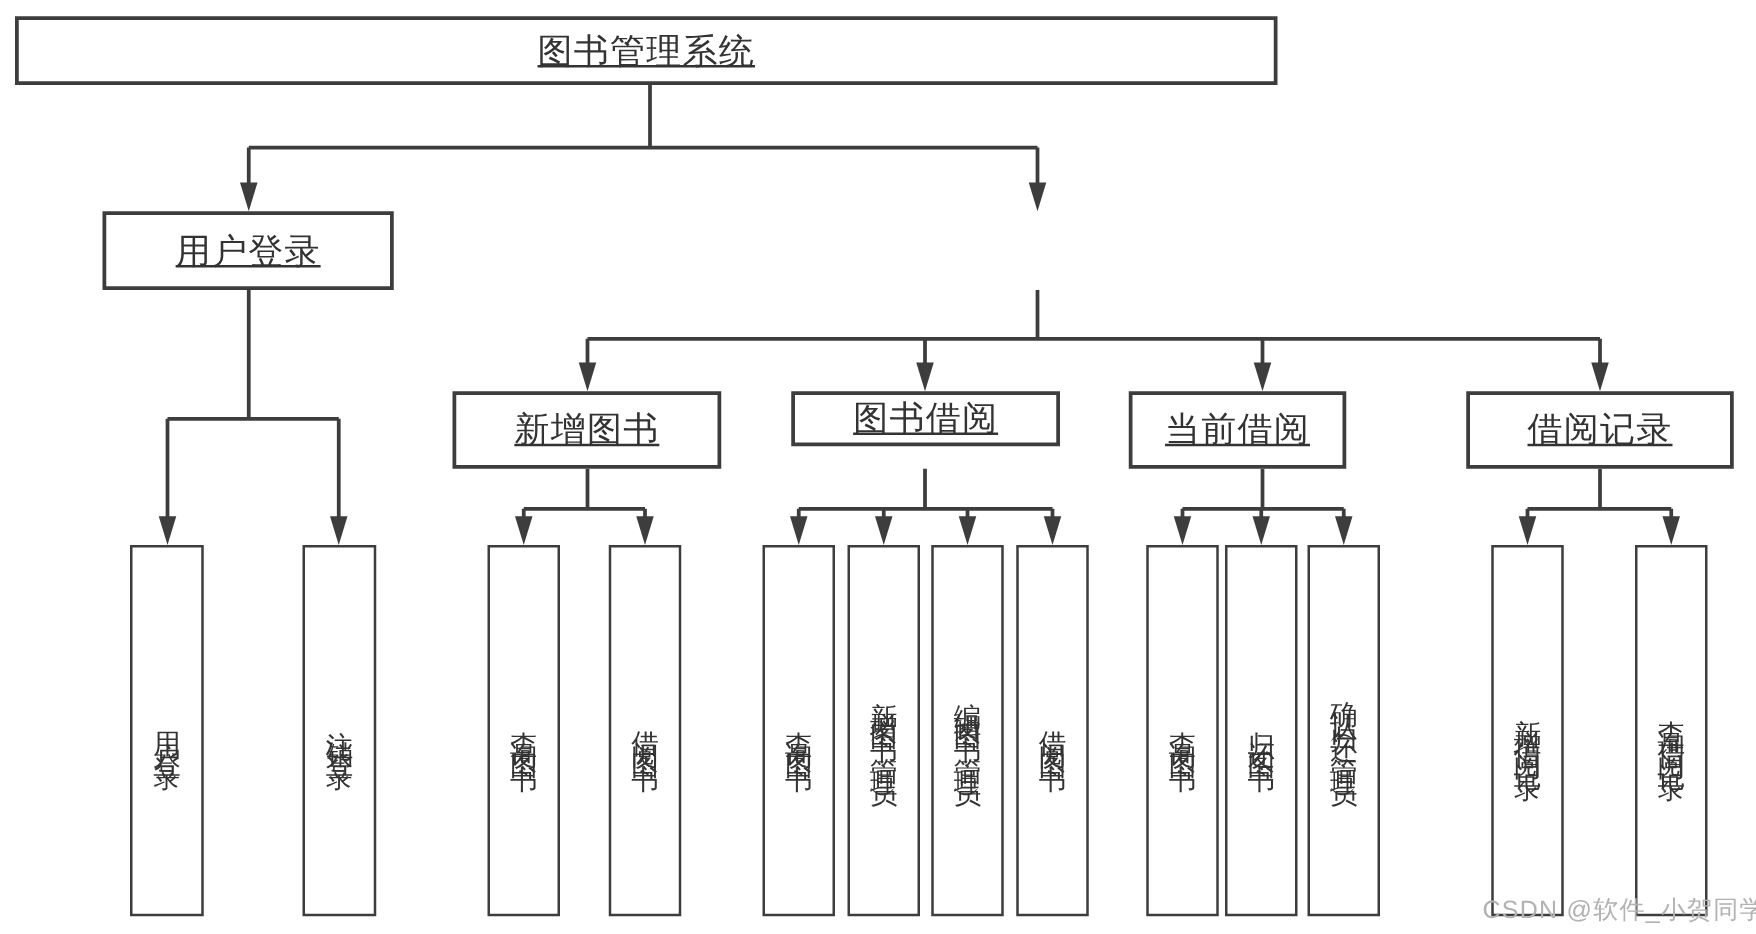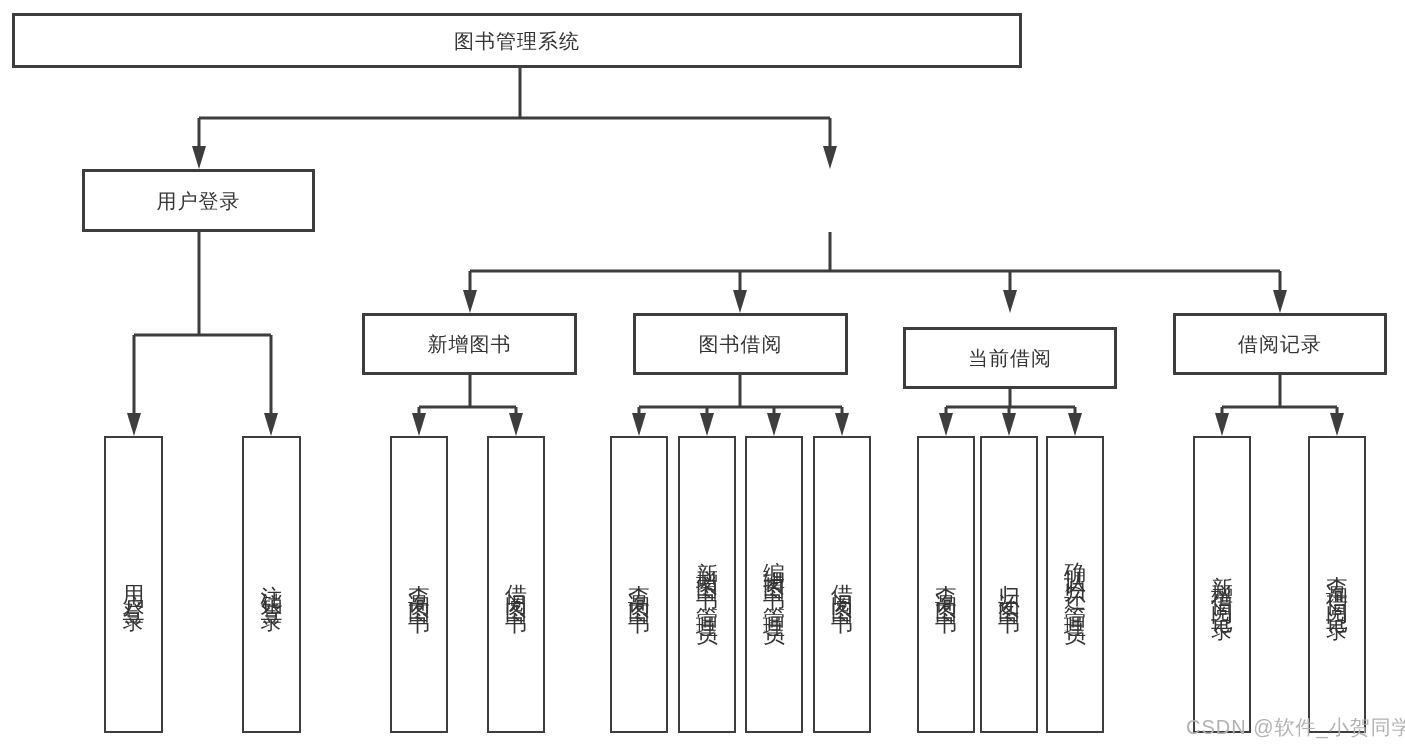--- a/index.html
+++ b/index.html
@@ -31,23 +31,24 @@
     box-sizing: border-box;
     border: 3px solid var(--line, #3d3d3d);
     background: var(--box_background, #ffffff);
     color: var(--text, #333333);
     display: flex;
     align-items: center;
     justify-content: center;
     text-align: center;
   }
   .hbox {
-    font-size: 20px;
+    font-size: 28px;
     letter-spacing: 1px;
     line-height: 1.2;
+    text-decoration: underline;
   }
   .vbox {
     writing-mode: vertical-rl;
     text-orientation: mixed;
     font-size: 22px;
     letter-spacing: 9px;
     line-height: 1;
     border-width: 2.5px;
   }
   .watermark {
@@ -106,22 +107,22 @@
       <polygon points="1222,436 1215,413 1229,413"></polygon>
       <polygon points="1337,436 1330,413 1344,413"></polygon>
     </g>
   </svg>
 
   <div class="box hbox" style="left:12px; top:13px; width:1010px; height:55px;">图书管理系统</div>
 
   <div class="box hbox" style="left:82px; top:169px; width:233px; height:63px;">用户登录</div>
 
   <div class="box hbox" style="left:362px; top:313px; width:215px; height:62px;">新增图书</div>
-  <div class="box hbox" style="left:633px; top:313px; width:215px; height:62px;">图书借阅</div>
-  <div class="box hbox" style="left:903px; top:313px; width:214px; height:62px;margin-top:14px;">当前借阅</div>
+  <div class="box hbox" style="left:633px; top:313px; width:215px; height:44px;">图书借阅</div>
+  <div class="box hbox" style="left:903px; top:313px; width:174px; height:62px;">当前借阅</div>
   <div class="box hbox" style="left:1173px; top:313px; width:214px; height:62px;">借阅记录</div>
 
   <div class="box vbox" style="left:104px; top:436px; width:59px; height:297px;">用户登录</div>
   <div class="box vbox" style="left:242px; top:436px; width:59px; height:297px;">注销登录</div>
 
   <div class="box vbox" style="left:390px; top:436px; width:58px; height:297px;">查询图书</div>
   <div class="box vbox" style="left:487px; top:436px; width:58px; height:297px;">借阅图书</div>
 
   <div class="box vbox" style="left:610px; top:436px; width:58px; height:297px;">查询图书</div>
   <div class="box vbox" style="left:678px; top:436px; width:58px; height:297px;">新增图书（管理员）</div>

